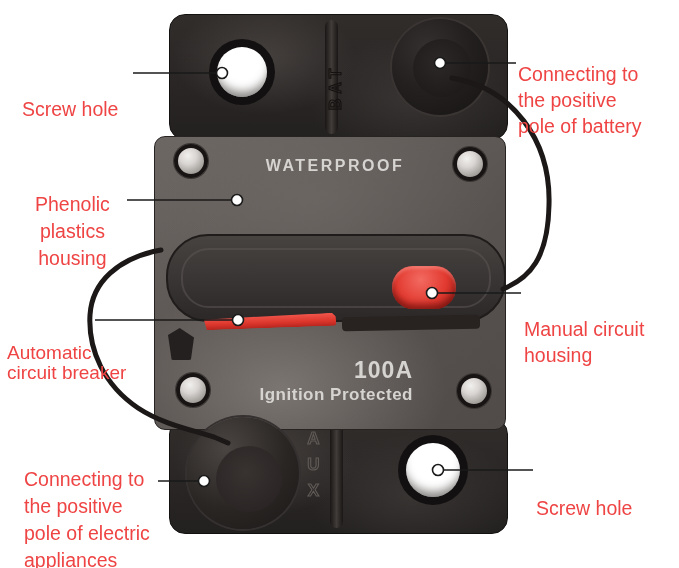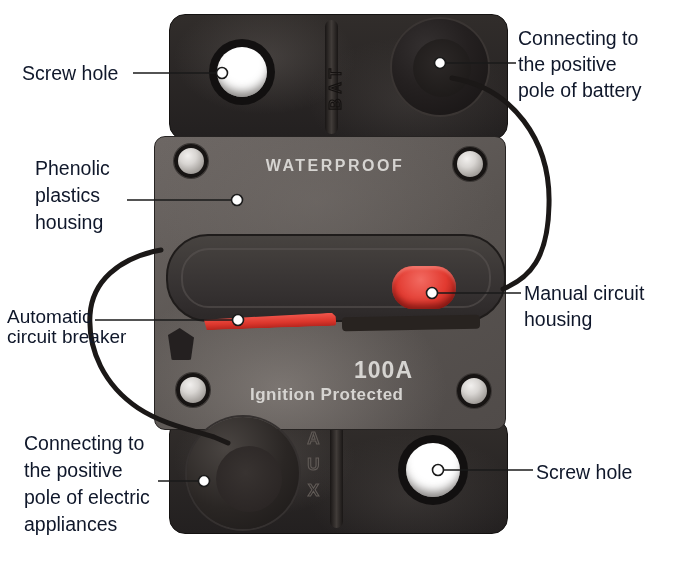--- a/index.html
+++ b/index.html
@@ -97,21 +97,21 @@
     color:transparent;-webkit-text-stroke:1.1px #141110;font-weight:bold;
   }
   #aux-marking{
     left:297px;top:428px;height:80px;width:26px;
     writing-mode:vertical-rl;text-orientation:upright;
     font-size:17px;font-weight:bold;letter-spacing:7px;text-align:center;
     color:transparent;-webkit-text-stroke:1.1px #615b57;
   }
   
   .label{
-    color:#0f172a;font-size:19.5px;line-height:26px;white-space:pre-line;
+    color:#ef4444;font-size:19.5px;line-height:26px;white-space:pre-line;margin-top:36px;
   }
   .label.small{font-size:19px;line-height:20px;}
   
   #overlay{left:0;top:0;pointer-events:none;}
 </style>
 </head>
 <body>
 
 <div id="stage">
 
@@ -130,21 +130,21 @@
   <div class="abs plate" style="left:169px;top:418px;width:337px;height:114px;"></div>
   <div class="abs plate-groove" style="left:330px;top:424px;width:13px;height:104px;"></div>
 
   <div class="abs hole-ring" style="left:398px;top:435px;width:70px;height:70px;"></div>
   <div class="abs hole-white" style="left:406px;top:443px;width:54px;height:54px;"></div>
 
   <div class="abs" id="housing"></div>
 
   <div class="abs housing-text" style="left:205px;top:157px;width:260px;text-align:center;font-size:16px;letter-spacing:2.5px;">WATERPROOF</div>
   <div class="abs housing-text" style="left:313px;top:357px;width:100px;text-align:right;font-size:23px;letter-spacing:1px;">100A</div>
-  <div class="abs housing-text" style="left:250px;top:385px;width:163px;text-align:left;font-size:17px;letter-spacing:0.5px;">Ignition Protected</div>
+  <div class="abs housing-text" style="left:250px;top:385px;width:163px;text-align:right;font-size:17px;letter-spacing:0.5px;">Ignition Protected</div>
 
   <div class="abs rivet" style="left:174px;top:144px;"></div>
   <div class="abs rivet" style="left:453px;top:147px;"></div>
   <div class="abs rivet" style="left:176px;top:373px;"></div>
   <div class="abs rivet" style="left:457px;top:374px;"></div>
 
   <div class="abs" id="stadium">
     <div class="abs" id="stadium-inner"></div>
   </div>
   <div class="abs" id="reset-button"></div>
@@ -180,21 +180,21 @@
       <circle cx="238" cy="320" r="5.5"></circle>
       <circle cx="204" cy="481" r="5.5"></circle>
       <circle cx="438" cy="470" r="5.5"></circle>
     </g>
   </svg>
 
   <div class="abs label" style="left:22px;top:60px;">Screw hole</div>
   <div class="abs label" style="left:518px;top:25px;width:155px;">Connecting to
 the positive
 pole of battery</div>
-  <div class="abs label" style="left:35px;top:155px;line-height:27px;">Phenolic
+  <div class="abs label" style="left:35px;top:155px;line-height:27px;text-align:center;">Phenolic
 plastics
 housing</div>
   <div class="abs label" style="left:524px;top:280px;width:150px;">Manual circuit
 housing</div>
   <div class="abs label small" style="left:7px;top:307px;">Automatic
 circuit breaker</div>
   <div class="abs label" style="left:24px;top:430px;line-height:27px;">Connecting to
 the positive
 pole of electric
 appliances</div>

